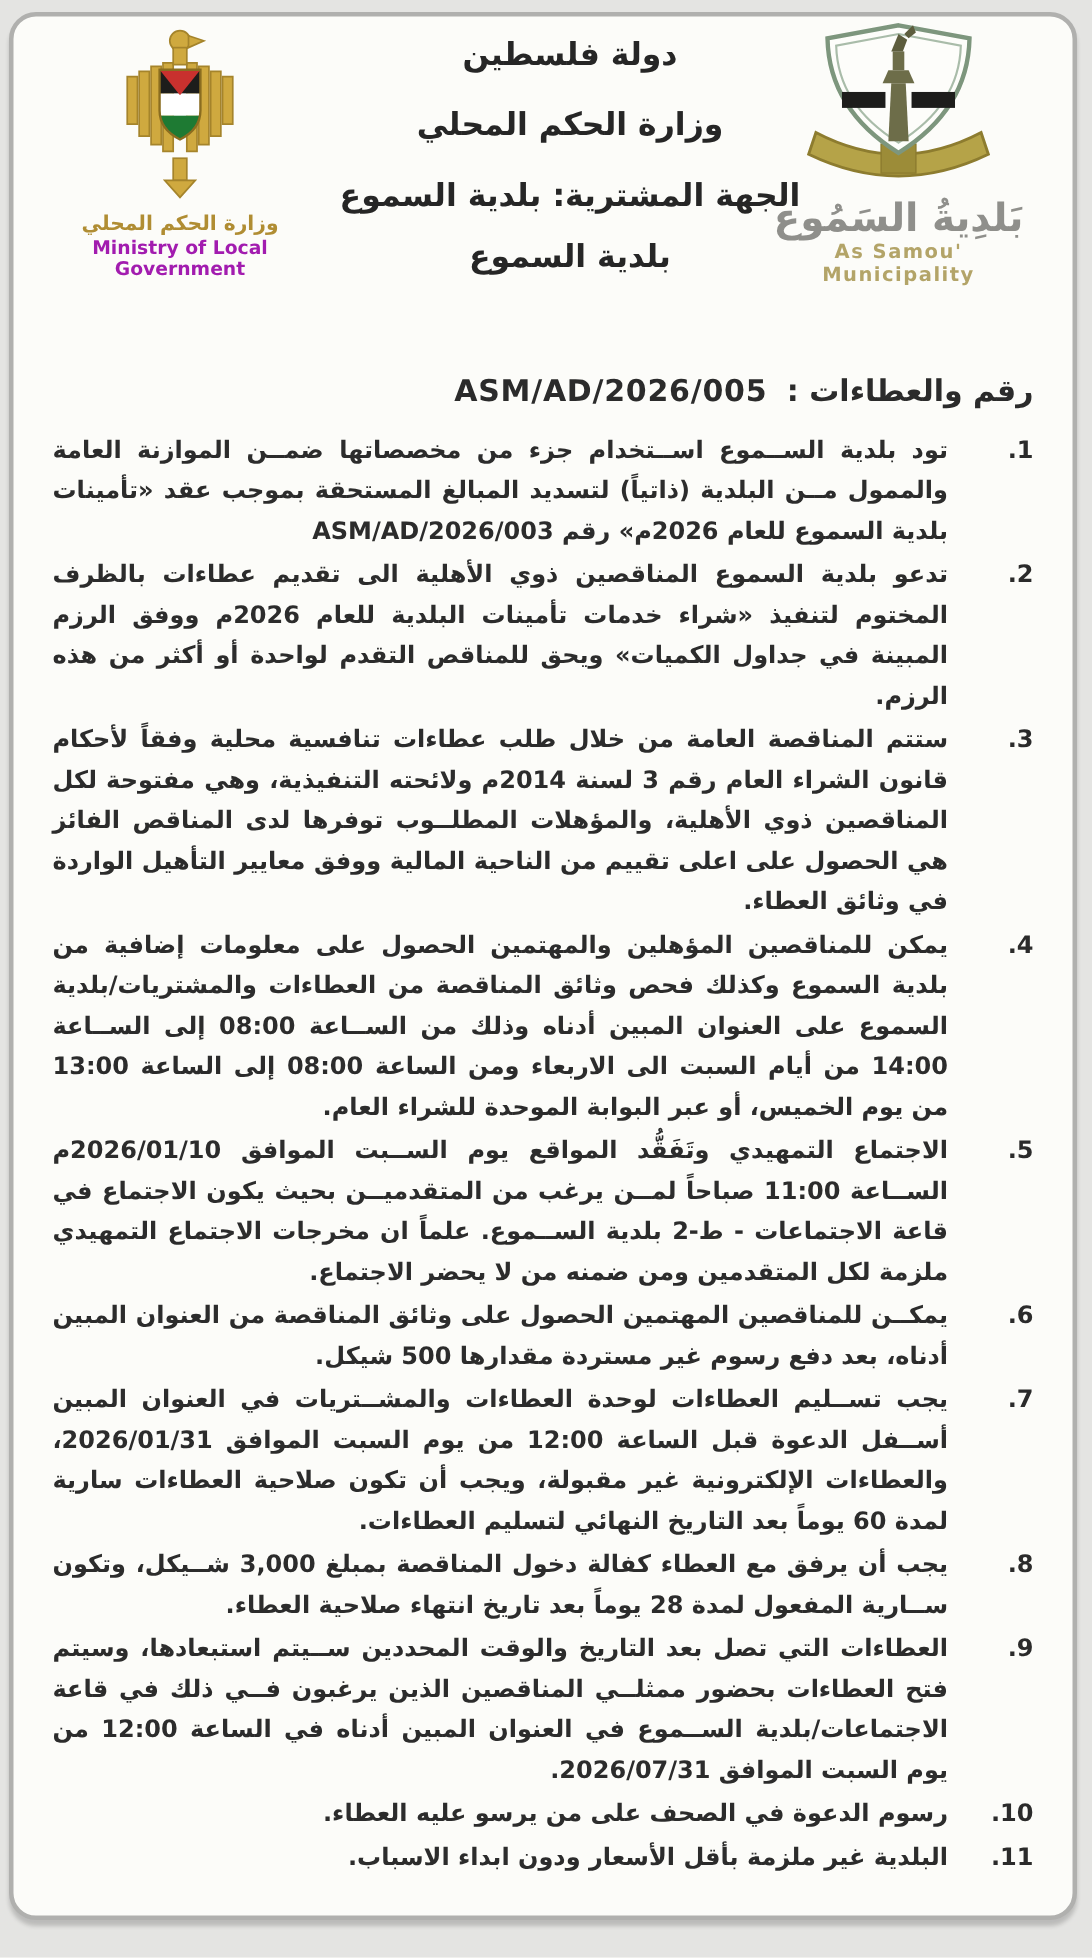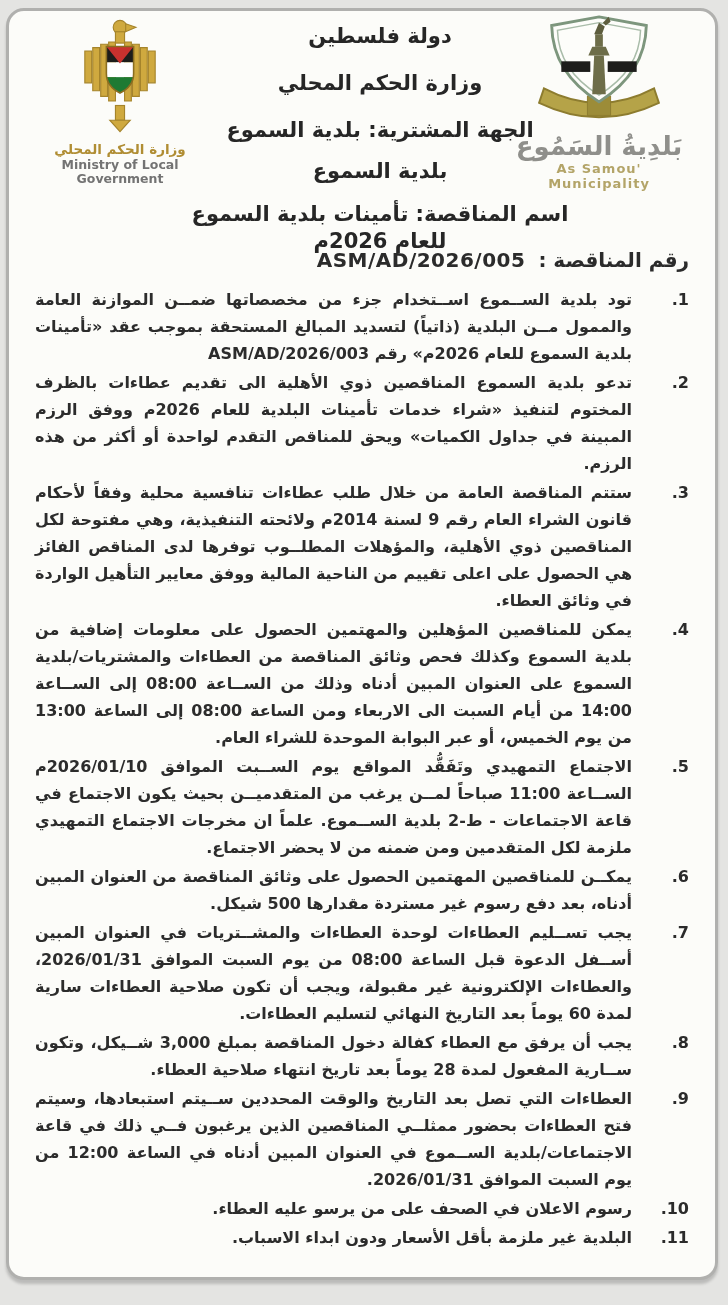--- a/index.html
+++ b/index.html
@@ -15,21 +15,21 @@
     background:#fcfcf9;
     border:3px solid #b0b0ae;border-radius:18px;
     box-shadow:0 4px 3px rgba(0,0,0,0.18);
     padding:0 26px;overflow:hidden;direction:rtl;
   }
   
   .hdr{position:relative;height:232px;}
   .logo-ministry{position:absolute;left:6px;top:6px;width:158px;text-align:center;}
   .logo-municipality{position:absolute;right:0px;top:2px;width:180px;text-align:center;}
   .cap-ar{font-size:13.5px;font-weight:bold;color:#b08d33;line-height:1.25;margin-top:2px;}
-  .cap-en{font-size:12.5px;font-weight:bold;color:#737373;line-height:1.15;}
+  .cap-en{font-size:12.5px;font-weight:bold;color:#a21caf;line-height:1.15;}
   .calli{font-size:26px;font-weight:bold;color:#8f8f8b;line-height:1.05;margin-top:2px;}
   .calli-en{font-size:13px;font-weight:bold;color:#b3a468;margin-top:1px;letter-spacing:1px;}
   .hdr-lines{padding-top:12px;width:440px;margin:0 auto;text-align:center;}
   .hline{font-size:21px;font-weight:bold;color:#262626;line-height:27px;margin-left:36px;}
   .hline.m1{margin-bottom:20px;}
   .hline.m2{margin-bottom:20px;}
   .hline.m3{margin-bottom:16px;}
   .hline.m4{margin-bottom:14px;}
   
   .meta-line{font-size:20px;font-weight:bold;text-align:right;line-height:27px;}
@@ -99,69 +99,68 @@
       </svg>
       <div class="calli">بَلدِيةُ السَمُوع</div>
       <div class="calli-en">As Samou' Municipality</div>
     </div>
 
     <div class="hdr-lines">
       <div class="hline m1">دولة فلسطين</div>
       <div class="hline m2">وزارة الحكم المحلي</div>
       <div class="hline m4">الجهة المشترية: بلدية السموع</div>
       <div class="hline m3">بلدية السموع</div>
-      <div class="hline">اسم المناقصة: تأمينات بلدية السموع للعام 2026م</div>
     </div>
   </div>
 
   <div class="meta-line meta-tender">
-    <span>رقم المناقصة :</span>
+    <span>رقم والعطاءات :</span>
     <span class="val">ASM/AD/2026/005</span>
   </div>
 
   <div class="items">
     <div class="item">
       <span class="num">1.</span>
       <span class="txt">تود بلدية الســموع اســتخدام جزء من مخصصاتها ضمــن الموازنة العامة والممول مــن البلدية (ذاتياً) لتسديد المبالغ المستحقة بموجب عقد «تأمينات بلدية السموع للعام 2026م» رقم ASM/AD/2026/003</span>
     </div>
     <div class="item">
       <span class="num">2.</span>
       <span class="txt">تدعو بلدية السموع المناقصين ذوي الأهلية الى تقديم عطاءات بالظرف المختوم لتنفيذ «شراء خدمات تأمينات البلدية للعام 2026م ووفق الرزم المبينة في جداول الكميات» ويحق للمناقص التقدم لواحدة أو أكثر من هذه الرزم.</span>
     </div>
     <div class="item">
       <span class="num">3.</span>
-      <span class="txt">ستتم المناقصة العامة من خلال طلب عطاءات تنافسية محلية وفقاً لأحكام قانون الشراء العام رقم 9 لسنة 2014م ولائحته التنفيذية، وهي مفتوحة لكل المناقصين ذوي الأهلية، والمؤهلات المطلــوب توفرها لدى المناقص الفائز هي الحصول على اعلى تقييم من الناحية المالية ووفق معايير التأهيل الواردة في وثائق العطاء.</span>
+      <span class="txt">ستتم المناقصة العامة من خلال طلب عطاءات تنافسية محلية وفقاً لأحكام قانون الشراء العام رقم 3 لسنة 2014م ولائحته التنفيذية، وهي مفتوحة لكل المناقصين ذوي الأهلية، والمؤهلات المطلــوب توفرها لدى المناقص الفائز هي الحصول على اعلى تقييم من الناحية المالية ووفق معايير التأهيل الواردة في وثائق العطاء.</span>
     </div>
     <div class="item">
       <span class="num">4.</span>
       <span class="txt">يمكن للمناقصين المؤهلين والمهتمين الحصول على معلومات إضافية من بلدية السموع وكذلك فحص وثائق المناقصة من العطاءات والمشتريات/بلدية السموع على العنوان المبين أدناه وذلك من الســاعة 08:00 إلى الســاعة 14:00 من أيام السبت الى الاربعاء ومن الساعة 08:00 إلى الساعة 13:00 من يوم الخميس، أو عبر البوابة الموحدة للشراء العام.</span>
     </div>
     <div class="item">
       <span class="num">5.</span>
       <span class="txt">الاجتماع التمهيدي وتَفَقُّد المواقع يوم الســبت الموافق 2026/01/10م الســاعة 11:00 صباحاً لمــن يرغب من المتقدميــن بحيث يكون الاجتماع في قاعة الاجتماعات - ط-2 بلدية الســموع. علماً ان مخرجات الاجتماع التمهيدي ملزمة لكل المتقدمين ومن ضمنه من لا يحضر الاجتماع.</span>
     </div>
     <div class="item">
       <span class="num">6.</span>
       <span class="txt">يمكــن للمناقصين المهتمين الحصول على وثائق المناقصة من العنوان المبين أدناه، بعد دفع رسوم غير مستردة مقدارها 500 شيكل.</span>
     </div>
     <div class="item">
       <span class="num">7.</span>
-      <span class="txt">يجب تســليم العطاءات لوحدة العطاءات والمشــتريات في العنوان المبين أســفل الدعوة قبل الساعة 08:00 من يوم السبت الموافق 2026/01/31، والعطاءات الإلكترونية غير مقبولة، ويجب أن تكون صلاحية العطاءات سارية لمدة 60 يوماً بعد التاريخ النهائي لتسليم العطاءات.</span>
+      <span class="txt">يجب تســليم العطاءات لوحدة العطاءات والمشــتريات في العنوان المبين أســفل الدعوة قبل الساعة 12:00 من يوم السبت الموافق 2026/01/31، والعطاءات الإلكترونية غير مقبولة، ويجب أن تكون صلاحية العطاءات سارية لمدة 60 يوماً بعد التاريخ النهائي لتسليم العطاءات.</span>
     </div>
     <div class="item">
       <span class="num">8.</span>
       <span class="txt">يجب أن يرفق مع العطاء كفالة دخول المناقصة بمبلغ 3,000 شــيكل، وتكون ســارية المفعول لمدة 28 يوماً بعد تاريخ انتهاء صلاحية العطاء.</span>
     </div>
     <div class="item">
       <span class="num">9.</span>
-      <span class="txt">العطاءات التي تصل بعد التاريخ والوقت المحددين ســيتم استبعادها، وسيتم فتح العطاءات بحضور ممثلــي المناقصين الذين يرغبون فــي ذلك في قاعة الاجتماعات/بلدية الســموع في العنوان المبين أدناه في الساعة 12:00 من يوم السبت الموافق 2026/01/31.</span>
+      <span class="txt">العطاءات التي تصل بعد التاريخ والوقت المحددين ســيتم استبعادها، وسيتم فتح العطاءات بحضور ممثلــي المناقصين الذين يرغبون فــي ذلك في قاعة الاجتماعات/بلدية الســموع في العنوان المبين أدناه في الساعة 12:00 من يوم السبت الموافق 2026/07/31.</span>
     </div>
     <div class="item">
       <span class="num">10.</span>
-      <span class="txt short">رسوم الاعلان في الصحف على من يرسو عليه العطاء.</span>
+      <span class="txt short">رسوم الدعوة في الصحف على من يرسو عليه العطاء.</span>
     </div>
     <div class="item">
       <span class="num">11.</span>
       <span class="txt short">البلدية غير ملزمة بأقل الأسعار ودون ابداء الاسباب.</span>
     </div>
 
   </div>
 
 </div>
 

